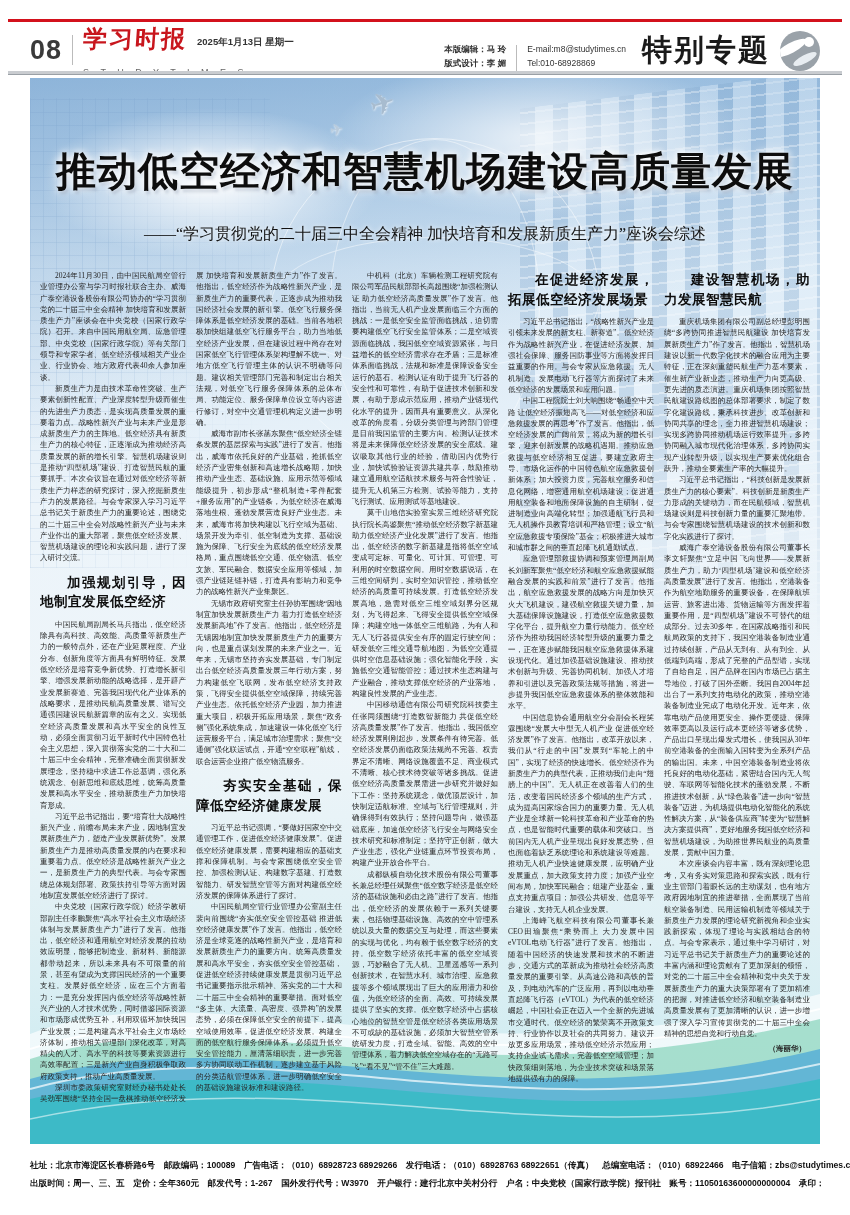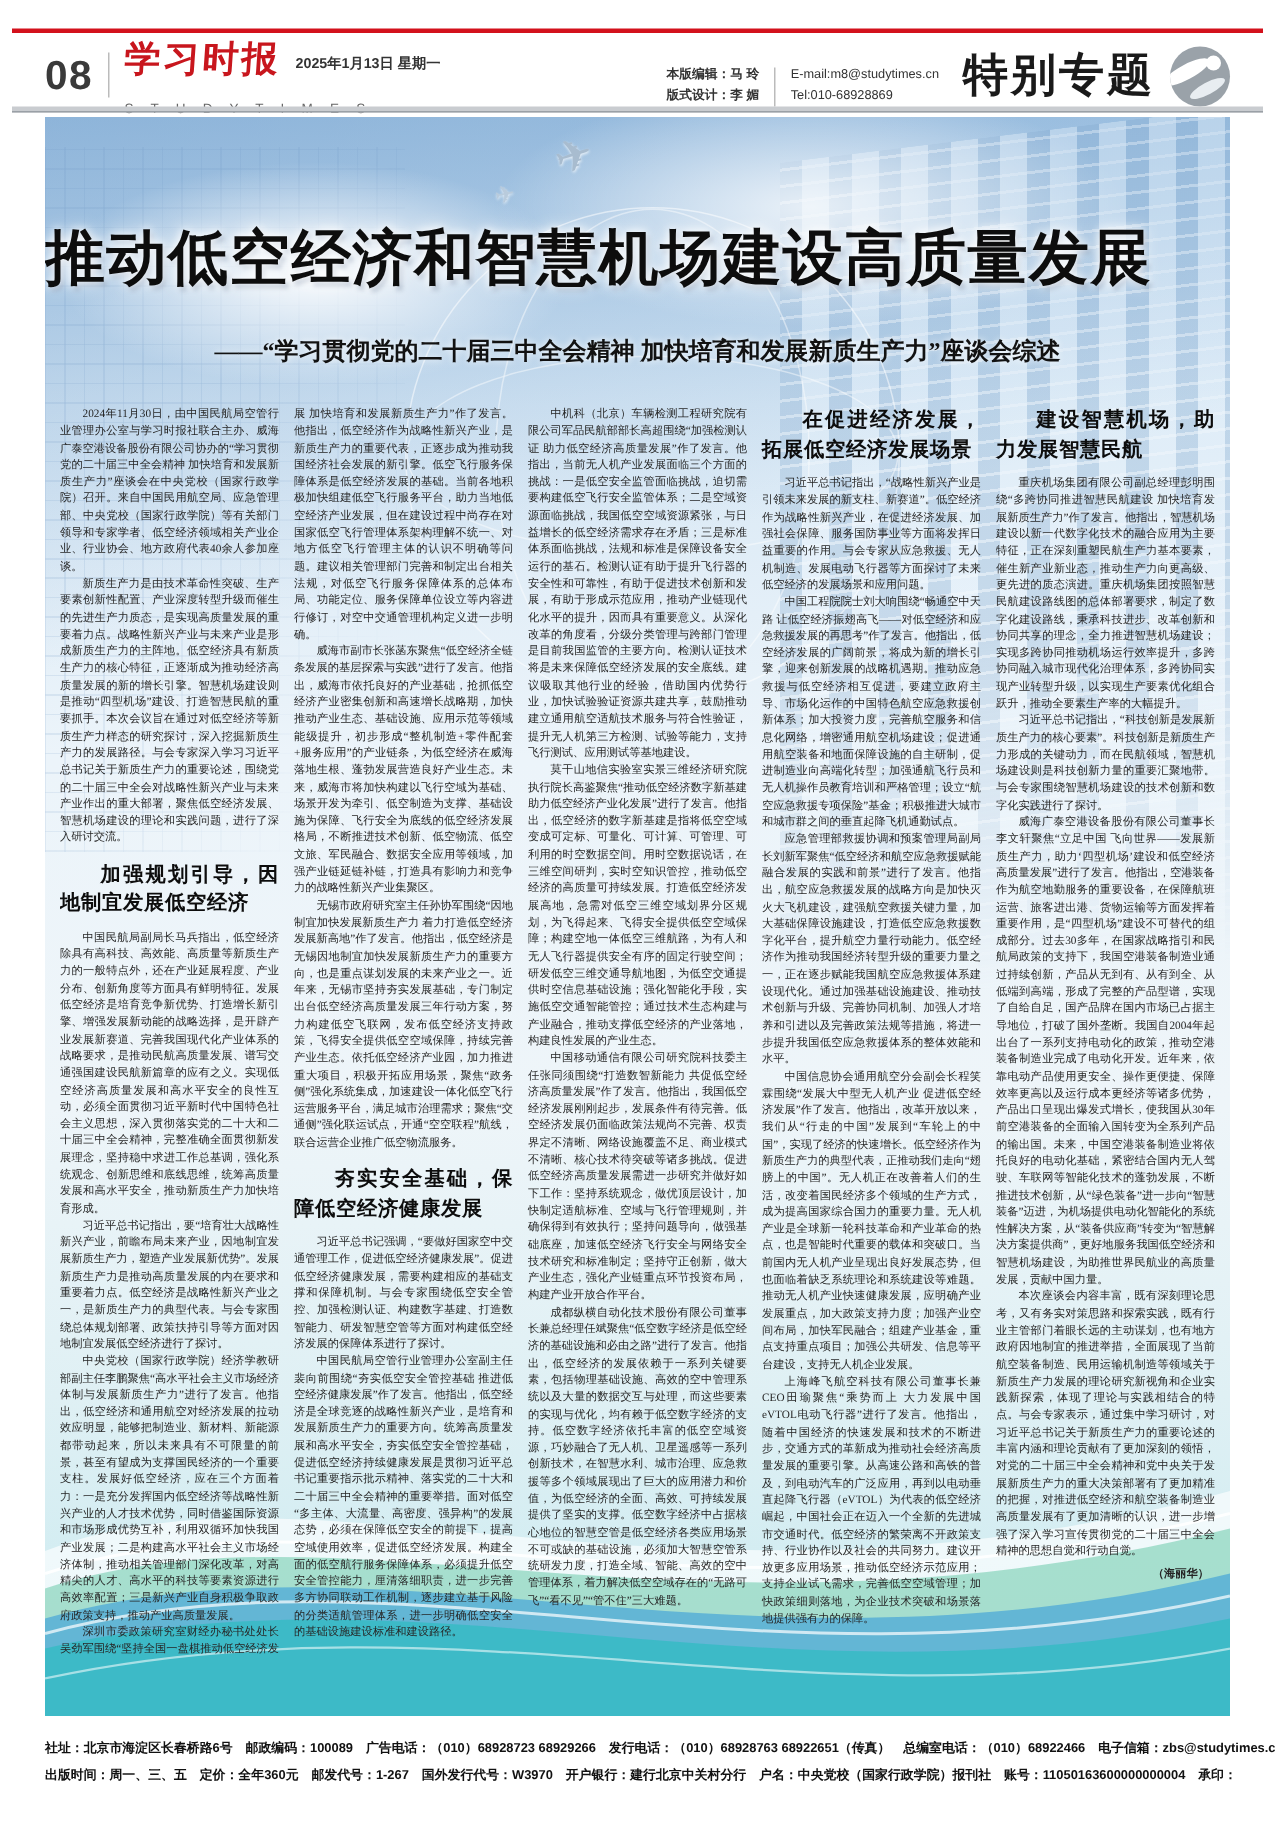--- a/index.html
+++ b/index.html
@@ -57,27 +57,27 @@
   .c1{left:10px;top:30px;width:340px;height:150px;}
   .c2{left:300px;top:-20px;width:420px;height:160px;opacity:.8;}
   .plane{position:absolute;color:#a8bccf;text-shadow:0 1px 2px rgba(255,255,255,.8);z-index:1;}
   .p1{left:340px;top:8px;font-size:30px;transform:rotate(-18deg);}
   .p2{left:300px;top:42px;font-size:16px;transform:rotate(-12deg);color:#b9cbdc;}
 
   .waves{position:absolute;left:0;bottom:0;width:790px;height:300px;z-index:1;}
 
   
   .headline{
-    position:absolute;left:0;top:66px;width:100%;margin:0;text-align:left;z-index:2;
+    position:absolute;left:0;top:66px;width:100%;margin:0;text-align:center;z-index:2;
     font-family:"Liberation Serif",serif;font-weight:900;font-size:40px;letter-spacing:1px;color:#0d0d0d;
     text-shadow:0 0 6px #fff,0 0 12px #fff,2px 3px 3px rgba(96,116,146,.45);
   }
   .subhead{
     position:absolute;left:0;top:146px;width:100%;text-align:center;z-index:2;
-    font-family:"Liberation Serif",serif;font-weight:700;font-size:16px;color:#121212;
+    font-family:"Liberation Serif",serif;font-weight:400;font-size:16px;color:#121212;
     text-shadow:0 0 5px rgba(255,255,255,.9);
   }
 
   
   .columns{
     position:absolute;left:10px;top:192px;width:770px;height:842px;z-index:2;
     column-count:5;column-gap:10px;column-fill:auto;overflow:hidden;
     font-family:"Liberation Serif",serif;font-size:7.5px;line-height:11.3px;color:#262626;
     text-align:justify;
   }
@@ -143,21 +143,21 @@
   <div class="subhead">——“学习贯彻党的二十届三中全会精神  加快培育和发展新质生产力”座谈会综述</div>
 
   <div class="columns">
       <p>2024年11月30日，由中国民航局空管行业管理办公室与学习时报社联合主办、威海广泰空港设备股份有限公司协办的“学习贯彻党的二十届三中全会精神  加快培育和发展新质生产力”座谈会在中央党校（国家行政学院）召开。来自中国民用航空局、应急管理部、中央党校（国家行政学院）等有关部门领导和专家学者、低空经济领域相关产业企业、行业协会、地方政府代表40余人参加座谈。</p>
       <p>新质生产力是由技术革命性突破、生产要素创新性配置、产业深度转型升级而催生的先进生产力质态，是实现高质量发展的重要着力点。战略性新兴产业与未来产业是形成新质生产力的主阵地。低空经济具有新质生产力的核心特征，正逐渐成为推动经济高质量发展的新的增长引擎。智慧机场建设则是推动“四型机场”建设、打造智慧民航的重要抓手。本次会议旨在通过对低空经济等新质生产力样态的研究探讨，深入挖掘新质生产力的发展路径。与会专家深入学习习近平总书记关于新质生产力的重要论述，围绕党的二十届三中全会对战略性新兴产业与未来产业作出的重大部署，聚焦低空经济发展、智慧机场建设的理论和实践问题，进行了深入研讨交流。</p>
       <h3>加强规划引导，因地制宜发展低空经济</h3>
       <p>中国民航局副局长马兵指出，低空经济除具有高科技、高效能、高质量等新质生产力的一般特点外，还在产业延展程度、产业分布、创新角度等方面具有鲜明特征。发展低空经济是培育竞争新优势、打造增长新引擎、增强发展新动能的战略选择，是开辟产业发展新赛道、完善我国现代化产业体系的战略要求，是推动民航高质量发展、谱写交通强国建设民航新篇章的应有之义。实现低空经济高质量发展和高水平安全的良性互动，必须全面贯彻习近平新时代中国特色社会主义思想，深入贯彻落实党的二十大和二十届三中全会精神，完整准确全面贯彻新发展理念，坚持稳中求进工作总基调，强化系统观念、创新思维和底线思维，统筹高质量发展和高水平安全，推动新质生产力加快培育形成。</p>
       <p>习近平总书记指出，要“培育壮大战略性新兴产业，前瞻布局未来产业，因地制宜发展新质生产力，塑造产业发展新优势”。发展新质生产力是推动高质量发展的内在要求和重要着力点。低空经济是战略性新兴产业之一，是新质生产力的典型代表。与会专家围绕总体规划部署、政策扶持引导等方面对因地制宜发展低空经济进行了探讨。</p>
       <p>中央党校（国家行政学院）经济学教研部副主任李鹏聚焦“高水平社会主义市场经济体制与发展新质生产力”进行了发言。他指出，低空经济和通用航空对经济发展的拉动效应明显，能够把制造业、新材料、新能源都带动起来，所以未来具有不可限量的前景，甚至有望成为支撑国民经济的一个重要支柱。发展好低空经济，应在三个方面着力：一是充分发挥国内低空经济等战略性新兴产业的人才技术优势，同时借鉴国际资源和市场形成优势互补，利用双循环加快我国产业发展；二是构建高水平社会主义市场经济体制，推动相关管理部门深化改革，对高精尖的人才、高水平的科技等要素资源进行高效率配置；三是新兴产业自身积极争取政府政策支持，推动产业高质量发展。</p>
       <p>深圳市委政策研究室财经办秘书处处长吴劲军围绕“坚持全国一盘棋推动低空经济发展  加快培育和发展新质生产力”作了发言。他指出，低空经济作为战略性新兴产业，是新质生产力的重要代表，正逐步成为推动我国经济社会发展的新引擎。低空飞行服务保障体系是低空经济发展的基础。当前各地积极加快组建低空飞行服务平台，助力当地低空经济产业发展，但在建设过程中尚存在对国家低空飞行管理体系架构理解不统一、对地方低空飞行管理主体的认识不明确等问题。建议相关管理部门完善和制定出台相关法规，对低空飞行服务保障体系的总体布局、功能定位、服务保障单位设立等内容进行修订，对空中交通管理机构定义进一步明确。</p>
-      <p>威海市副市长张菡东聚焦“低空经济全链条发展的基层探索与实践”进行了发言。他指出，威海市依托良好的产业基础，抢抓低空经济产业密集创新和高速增长战略期，加快推动产业生态、基础设施、应用示范等领域能级提升，初步形成“整机制造+零件配套+服务应用”的产业链条，为低空经济在威海落地生根、蓬勃发展营造良好产业生态。未来，威海市将加快构建以飞行空域为基础、场景开发为牵引、低空制造为支撑、基础设施为保障、飞行安全为底线的低空经济发展格局，不断推进技术创新、低空物流、低空文旅、军民融合、数据安全应用等领域，加强产业链延链补链，打造具有影响力和竞争力的战略性新兴产业集聚区。</p>
+      <p>威海市副市长张菡东聚焦“低空经济全链条发展的基层探索与实践”进行了发言。他指出，威海市依托良好的产业基础，抢抓低空经济产业密集创新和高速增长战略期，加快推动产业生态、基础设施、应用示范等领域能级提升，初步形成“整机制造+零件配套+服务应用”的产业链条，为低空经济在威海落地生根、蓬勃发展营造良好产业生态。未来，威海市将加快构建以飞行空域为基础、场景开发为牵引、低空制造为支撑、基础设施为保障、飞行安全为底线的低空经济发展格局，重点围绕低空交通、低空物流、低空文旅、军民融合、数据安全应用等领域，加强产业链延链补链，打造具有影响力和竞争力的战略性新兴产业集聚区。</p>
       <p>无锡市政府研究室主任孙协军围绕“因地制宜加快发展新质生产力  着力打造低空经济发展新高地”作了发言。他指出，低空经济是无锡因地制宜加快发展新质生产力的重要方向，也是重点谋划发展的未来产业之一。近年来，无锡市坚持夯实发展基础，专门制定出台低空经济高质量发展三年行动方案，努力构建低空飞联网，发布低空经济支持政策，飞得安全提供低空空域保障，持续完善产业生态。依托低空经济产业园，加力推进重大项目，积极开拓应用场景，聚焦“政务侧”强化系统集成，加速建设一体化低空飞行运营服务平台，满足城市治理需求；聚焦“交通侧”强化联运试点，开通“空空联程”航线，联合运营企业推广低空物流服务。</p>
       <h3>夯实安全基础，保障低空经济健康发展</h3>
       <p>习近平总书记强调，“要做好国家空中交通管理工作，促进低空经济健康发展”。促进低空经济健康发展，需要构建相应的基础支撑和保障机制。与会专家围绕低空安全管控、加强检测认证、构建数字基建、打造数智能力、研发智慧空管等方面对构建低空经济发展的保障体系进行了探讨。</p>
       <p>中国民航局空管行业管理办公室副主任裴向前围绕“夯实低空安全管控基础  推进低空经济健康发展”作了发言。他指出，低空经济是全球竞逐的战略性新兴产业，是培育和发展新质生产力的重要方向。统筹高质量发展和高水平安全，夯实低空安全管控基础，促进低空经济持续健康发展是贯彻习近平总书记重要指示批示精神、落实党的二十大和二十届三中全会精神的重要举措。面对低空“多主体、大流量、高密度、强异构”的发展态势，必须在保障低空安全的前提下，提高空域使用效率，促进低空经济发展。构建全面的低空航行服务保障体系，必须提升低空安全管控能力，厘清落细职责，进一步完善多方协同联动工作机制，逐步建立基于风险的分类适航管理体系，进一步明确低空安全的基础设施建设标准和建设路径。</p>
       <p>中机科（北京）车辆检测工程研究院有限公司军品民航部部长高超围绕“加强检测认证  助力低空经济高质量发展”作了发言。他指出，当前无人机产业发展面临三个方面的挑战：一是低空安全监管面临挑战，迫切需要构建低空飞行安全监管体系；二是空域资源面临挑战，我国低空空域资源紧张，与日益增长的低空经济需求存在矛盾；三是标准体系面临挑战，法规和标准是保障设备安全运行的基石。检测认证有助于提升飞行器的安全性和可靠性，有助于促进技术创新和发展，有助于形成示范应用，推动产业链现代化水平的提升，因而具有重要意义。从深化改革的角度看，分级分类管理与跨部门管理是目前我国监管的主要方向。检测认证技术将是未来保障低空经济发展的安全底线。建议吸取其他行业的经验，借助国内优势行业，加快试验验证资源共建共享，鼓励推动建立通用航空适航技术服务与符合性验证，提升无人机第三方检测、试验等能力，支持飞行测试、应用测试等基地建设。</p>
       <p>莫干山地信实验室实景三维经济研究院执行院长高鉴聚焦“推动低空经济数字新基建  助力低空经济产业化发展”进行了发言。他指出，低空经济的数字新基建是指将低空空域变成可定标、可量化、可计算、可管理、可利用的时空数据空间。用时空数据说话，在三维空间研判，实时空知识管控，推动低空经济的高质量可持续发展。打造低空经济发展高地，急需对低空三维空域划界分区规划，为飞得起来、飞得安全提供低空空域保障；构建空地一体低空三维航路，为有人和无人飞行器提供安全有序的固定行驶空间；研发低空三维交通导航地图，为低空交通提供时空信息基础设施；强化智能化手段，实施低空交通智能管控；通过技术生态构建与产业融合，推动支撑低空经济的产业落地，构建良性发展的产业生态。</p>
       <p>中国移动通信有限公司研究院科技委主任张同须围绕“打造数智新能力  共促低空经济高质量发展”作了发言。他指出，我国低空经济发展刚刚起步，发展条件有待完善。低空经济发展仍面临政策法规尚不完善、权责界定不清晰、网络设施覆盖不足、商业模式不清晰、核心技术待突破等诸多挑战。促进低空经济高质量发展需进一步研究并做好如下工作：坚持系统观念，做优顶层设计，加快制定适航标准、空域与飞行管理规则，并确保得到有效执行；坚持问题导向，做强基础底座，加速低空经济飞行安全与网络安全技术研究和标准制定；坚持守正创新，做大产业生态，强化产业链重点环节投资布局，构建产业开放合作平台。</p>
       <p>成都纵横自动化技术股份有限公司董事长兼总经理任斌聚焦“低空数字经济是低空经济的基础设施和必由之路”进行了发言。他指出，低空经济的发展依赖于一系列关键要素，包括物理基础设施、高效的空中管理系统以及大量的数据交互与处理，而这些要素的实现与优化，均有赖于低空数字经济的支持。低空数字经济依托丰富的低空空域资源，巧妙融合了无人机、卫星遥感等一系列创新技术，在智慧水利、城市治理、应急救援等多个领域展现出了巨大的应用潜力和价值，为低空经济的全面、高效、可持续发展提供了坚实的支撑。低空数字经济中占据核心地位的智慧空管是低空经济各类应用场景不可或缺的基础设施，必须加大智慧空管系统研发力度，打造全域、智能、高效的空中管理体系，着力解决低空空域存在的“无路可飞”“看不见”“管不住”三大难题。</p>
       <h3>在促进经济发展，拓展低空经济发展场景</h3>
       <p>习近平总书记指出，“战略性新兴产业是引领未来发展的新支柱、新赛道”。低空经济作为战略性新兴产业，在促进经济发展、加强社会保障、服务国防事业等方面将发挥日益重要的作用。与会专家从应急救援、无人机制造、发展电动飞行器等方面探讨了未来低空经济的发展场景和应用问题。</p>

